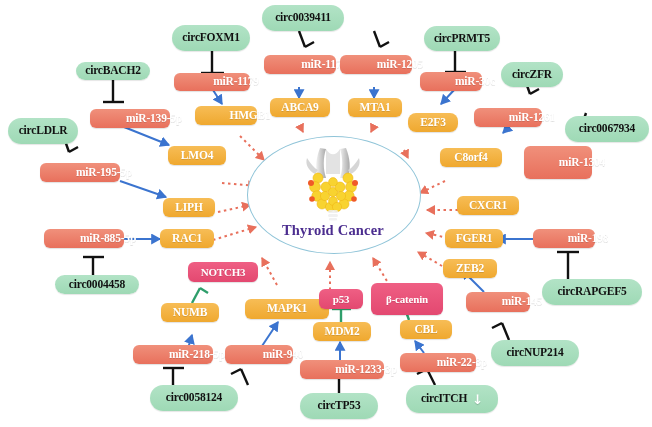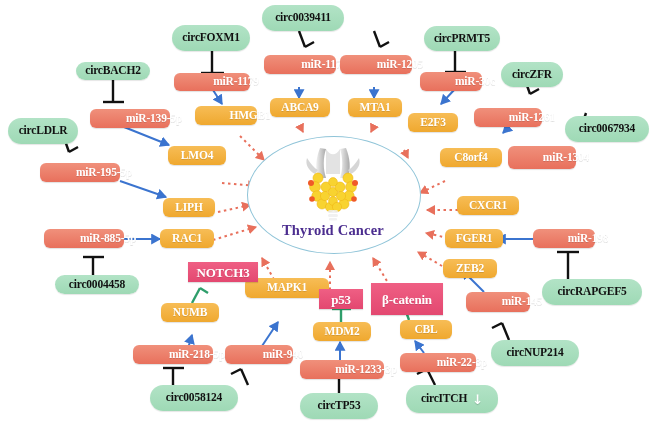--- a/index.html
+++ b/index.html
@@ -15,21 +15,21 @@
   .circ{background:linear-gradient(180deg,#b2e3c6 0%,#9ed9b5 100%);
         color:#111111;border-radius:13px;font-size:11.5px;
         box-shadow:0 1px 1px rgba(0,0,0,.10);}
   .mir{background:linear-gradient(180deg,#f0907b 0%,#e8705c 100%);
        color:#ffffff;font-size:11.5px;border-radius:6px;
        box-shadow:0 1px 1px rgba(0,0,0,.12);text-shadow:0 1px 0 rgba(0,0,0,.12);padding-left:48px;}
   .gene{background:linear-gradient(180deg,#f7bd56 0%,#efa82f 100%);
         color:#ffffff;font-size:11.5px;border-radius:6px;
         box-shadow:0 1px 1px rgba(0,0,0,.12);text-shadow:0 1px 0 rgba(0,0,0,.12);}
   .pink{background:linear-gradient(180deg,#ef5f84 0%,#e34870 100%);
-        color:#ffffff;font-size:13px;border-radius:0;
+        color:#ffffff;font-size:11px;border-radius:6px;
         box-shadow:0 1px 1px rgba(0,0,0,.12);text-shadow:0 1px 0 rgba(0,0,0,.12);}
 
   .circ .down{display:inline-block;margin-left:5px;color:#ffffff;font-size:13px;
               line-height:1;font-family:"DejaVu Sans",sans-serif;
               text-shadow:0 1px 1px rgba(0,0,0,.18);}
 
   #center-oval{position:absolute;left:247px;top:136px;width:172px;height:116px;
       border:1.6px solid #8fc4d8;border-radius:50%;background:#ffffff;}
   #center-label{position:absolute;left:247px;top:222px;width:172px;text-align:center;
       color:#4b2d8f;font-size:14.5px;font-weight:bold;
@@ -214,41 +214,41 @@
   <div class="node circ" style="left:542px;top:279px;width:100px;height:26px;">circRAPGEF5</div>
 
   <div class="node mir" style="left:174px;top:73px;width:76px;height:18px;">miR-1179</div>
   <div class="node mir" style="left:264px;top:55px;width:72px;height:19px;">miR-1179</div>
   <div class="node mir" style="left:340px;top:55px;width:72px;height:19px;">miR-1205</div>
   <div class="node mir" style="left:420px;top:72px;width:62px;height:19px;">miR-30c</div>
   <div class="node mir" style="left:474px;top:108px;width:68px;height:19px;">miR-1261</div>
   <div class="node mir" style="left:90px;top:109px;width:80px;height:19px;">miR-139-5p</div>
   <div class="node mir" style="left:40px;top:163px;width:80px;height:19px;">miR-195-5p</div>
   <div class="node mir" style="left:44px;top:229px;width:80px;height:19px;">miR-885-5p</div>
-  <div class="node mir" style="left:508px;top:146px;width:68px;height:23px;">miR-1304</div>
+  <div class="node mir" style="left:524px;top:146px;width:68px;height:33px;">miR-1304</div>
   <div class="node mir" style="left:533px;top:229px;width:62px;height:19px;">miR-198</div>
   <div class="node mir" style="left:466px;top:292px;width:64px;height:20px;">miR-145</div>
   <div class="node mir" style="left:133px;top:345px;width:80px;height:19px;">miR-218-5p</div>
   <div class="node mir" style="left:225px;top:345px;width:68px;height:19px;">miR-940</div>
   <div class="node mir" style="left:300px;top:360px;width:84px;height:19px;text-align:right;">miR-1233-3p</div>
   <div class="node mir" style="left:400px;top:353px;width:76px;height:19px;">miR-22-3p</div>
 
   <div class="node gene" style="left:195px;top:106px;width:62px;height:19px;padding-left:48px;">HMGB1</div>
   <div class="node gene" style="left:270px;top:98px;width:60px;height:19px;">ABCA9</div>
   <div class="node gene" style="left:348px;top:98px;width:54px;height:19px;">MTA1</div>
-  <div class="node gene" style="left:408px;top:113px;width:50px;height:19px;">E2F3</div>
+  <div class="node gene" style="left:408px;top:113px;width:50px;height:19px;border-radius:8px;">E2F3</div>
   <div class="node gene" style="left:432px;top:148px;width:62px;height:19px;margin-left:8px;">C8orf4</div>
   <div class="node gene" style="left:168px;top:146px;width:58px;height:19px;">LMO4</div>
   <div class="node gene" style="left:163px;top:198px;width:52px;height:19px;">LIPH</div>
   <div class="node gene" style="left:160px;top:229px;width:54px;height:19px;">RAC1</div>
   <div class="node gene" style="left:457px;top:196px;width:62px;height:19px;">CXCR1</div>
   <div class="node gene" style="left:445px;top:229px;width:58px;height:19px;">FGER1</div>
   <div class="node gene" style="left:443px;top:259px;width:54px;height:19px;">ZEB2</div>
   <div class="node gene" style="left:161px;top:303px;width:58px;height:19px;">NUMB</div>
-  <div class="node gene" style="left:245px;top:278px;width:84px;height:20px;">MAPK1</div>
+  <div class="node gene" style="left:245px;top:299px;width:84px;height:20px;">MAPK1</div>
   <div class="node gene" style="left:313px;top:322px;width:58px;height:19px;">MDM2</div>
   <div class="node gene" style="left:400px;top:320px;width:52px;height:19px;">CBL</div>
 
   <div class="node pink" style="left:188px;top:262px;width:70px;height:20px;">NOTCH3</div>
   <div class="node pink" style="left:319px;top:289px;width:44px;height:20px;">p53</div>
   <div class="node pink" style="left:371px;top:283px;width:72px;height:32px;">β-catenin</div>
 
 </div>
 
 </body></html>

